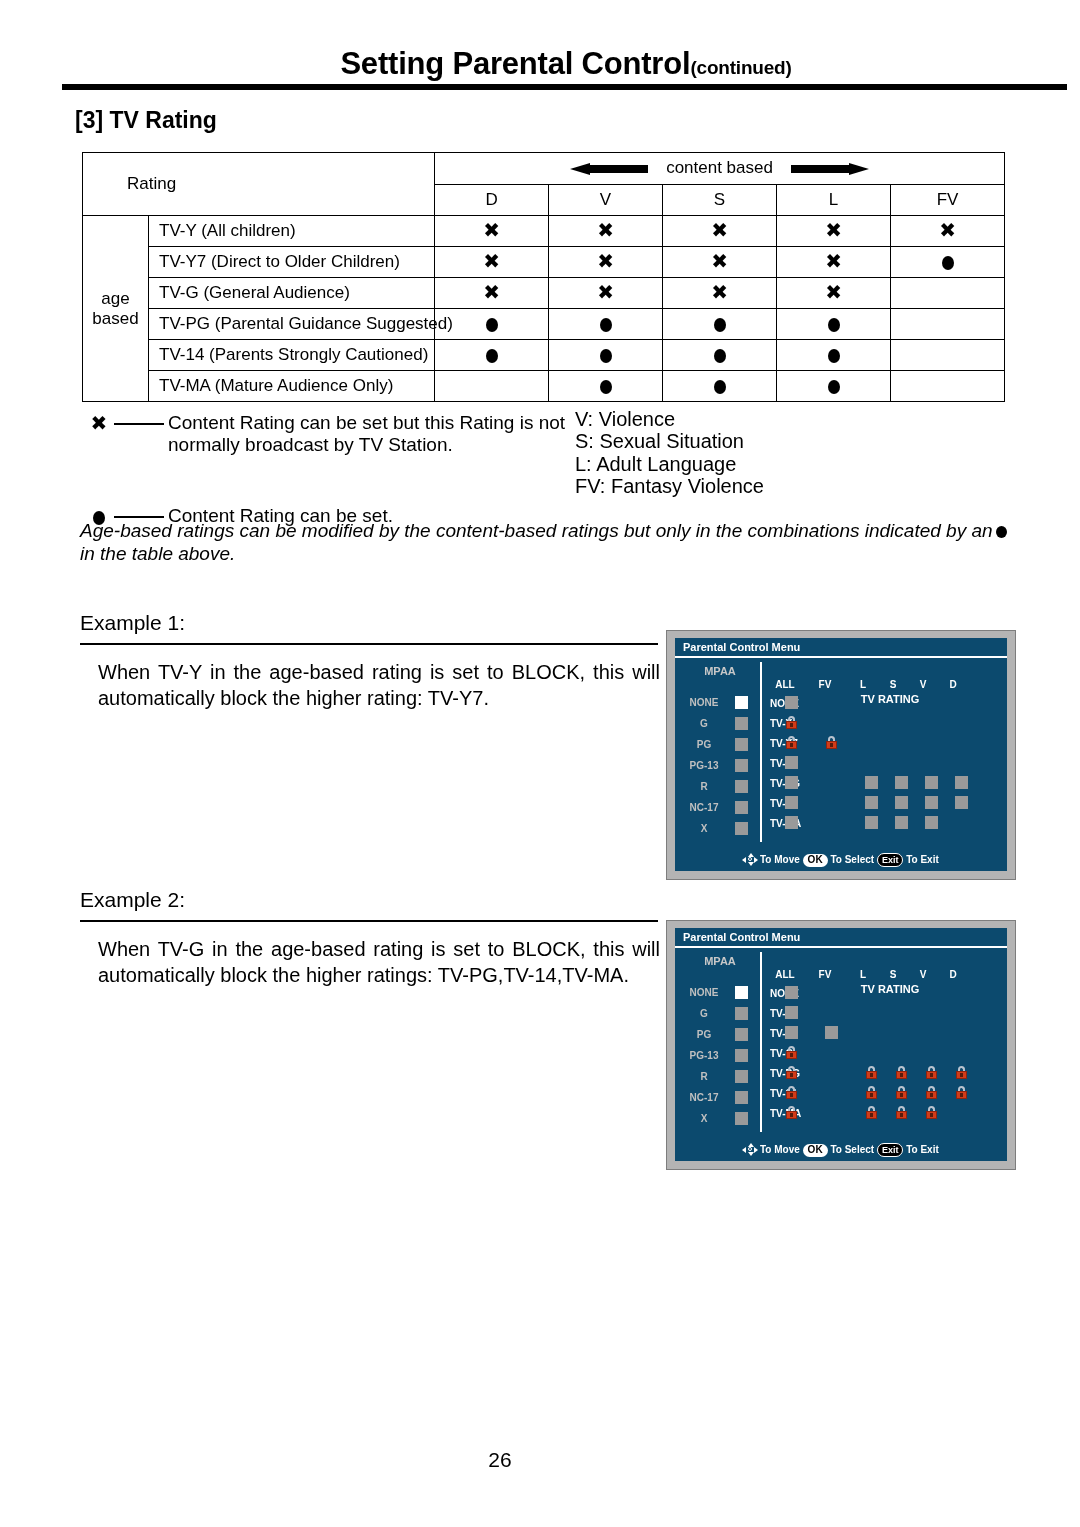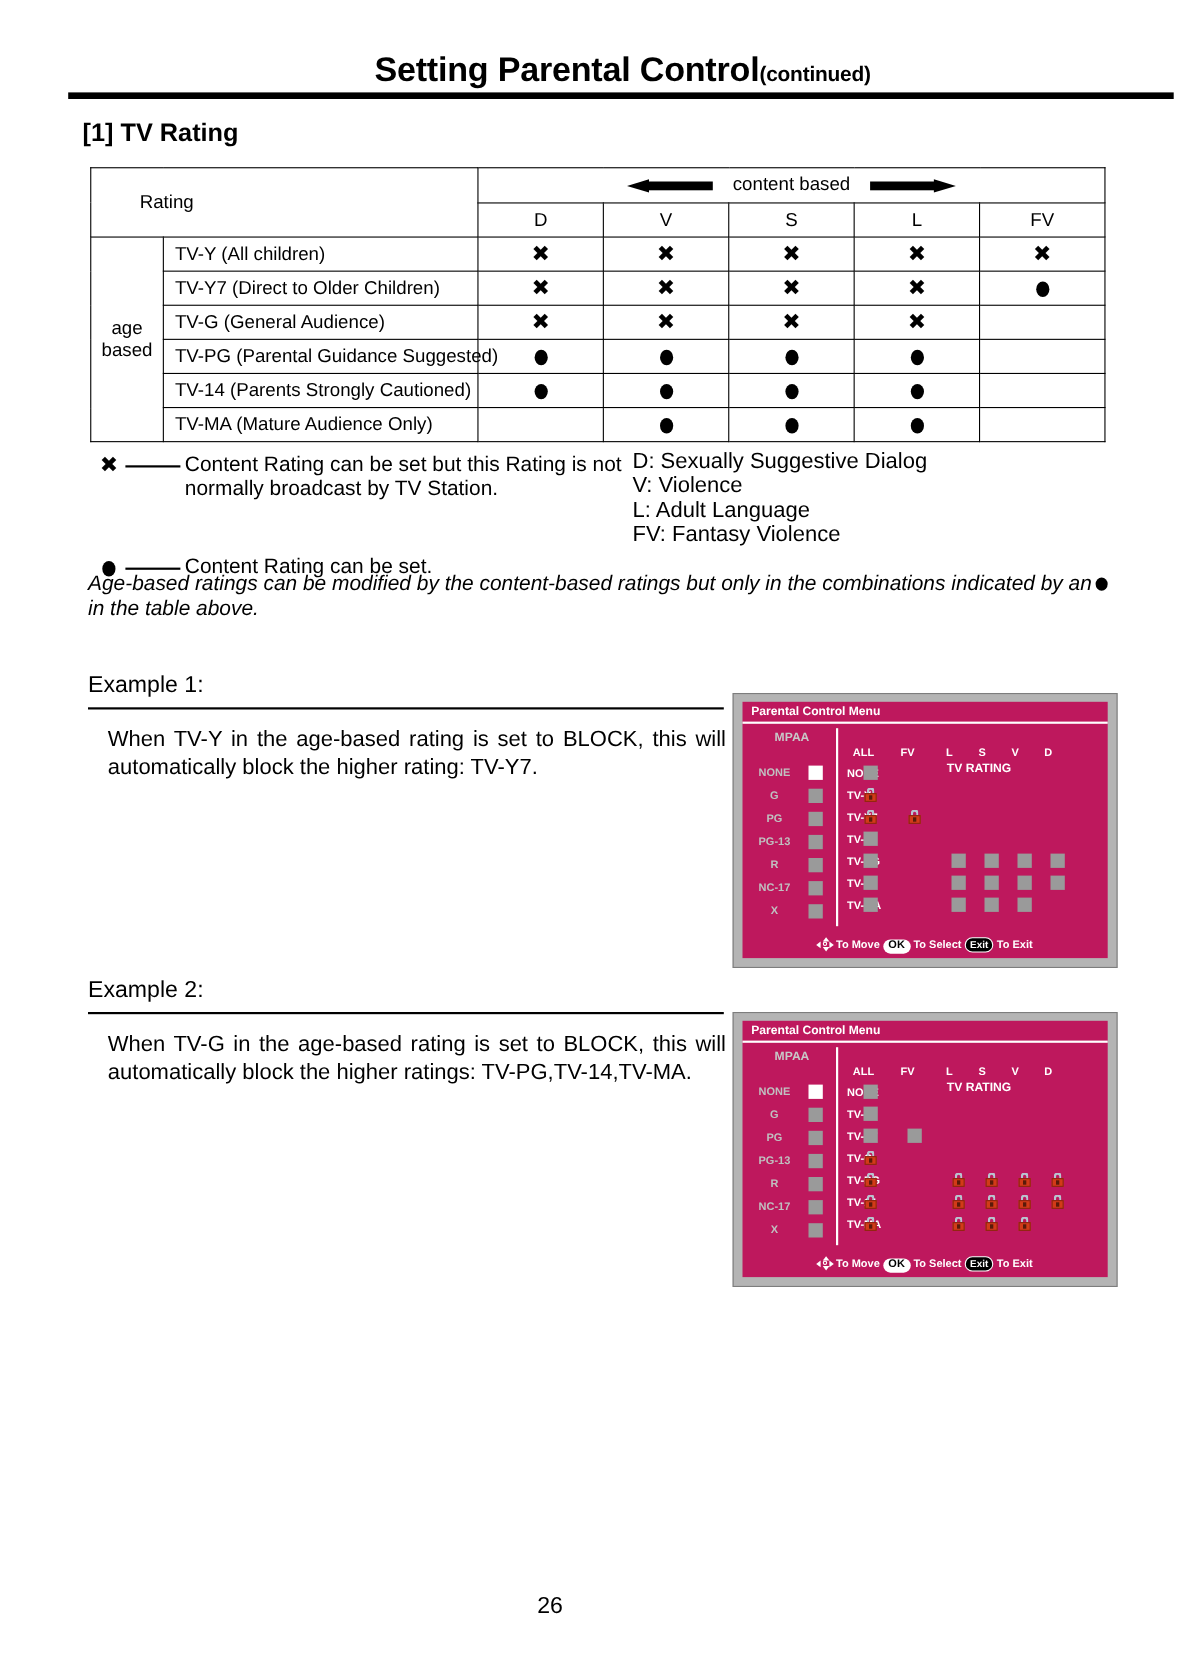--- a/index.html
+++ b/index.html
@@ -264,21 +264,21 @@
     width: 350px;
     height: 250px;
     background: #b4b4b4;
     border: 1px solid #7d7d7d;
     box-sizing: border-box;
     padding: 7px 8px 8px 8px;
   }
   .tv-screen {
     width: 100%;
     height: 100%;
-    background: #be185d;
+    background: #0c4a6e;
     position: relative;
     box-sizing: border-box;
   }
   .tv-titlebar {
     position: absolute;
     left: 0; top: 0;
     width: 100%;
     height: 20px;
     border-bottom: 2px solid #ffffff;
     box-sizing: border-box;
@@ -486,21 +486,21 @@
 </style>
 </head>
 <body>
 
 <div class="page">
 
   <div class="page-title">
     <span>Setting Parental Control</span><span class="cont">(continued)</span>
   </div>
   <div class="title-rule"></div>
-  <div class="section-title">[1] TV Rating</div>
+  <div class="section-title">[3] TV Rating</div>
 
   <table class="rating-table">
     <colgroup>
       <col style="width:66px">
       <col style="width:286px">
       <col style="width:114px">
       <col style="width:114px">
       <col style="width:114px">
       <col style="width:114px">
       <col style="width:114px">
@@ -585,22 +585,22 @@
           <span>normally broadcast by TV Station.</span>
         </span>
       </div>
       <div class="legend-row second">
         <span class="legend-sym"><span class="mark-dot"></span></span>
         <span class="legend-dash"></span>
         <span class="legend-text">Content Rating can be set.</span>
       </div>
     </div>
     <div class="legend-right">
-      <div>D: Sexually Suggestive Dialog</div>
       <div>V: Violence</div>
+      <div>S: Sexual Situation</div>
       <div>L: Adult  Language</div>
       <div>FV: Fantasy Violence</div>
     </div>
   </div>
 
   <div class="note">
     <div class="note-body">
       <span>Age-based ratings can be modified by the content-based ratings but only in the combinations indicated by an</span><span class="inline-dot"></span><span>in the table above.</span><br>
     </div>
   </div>

